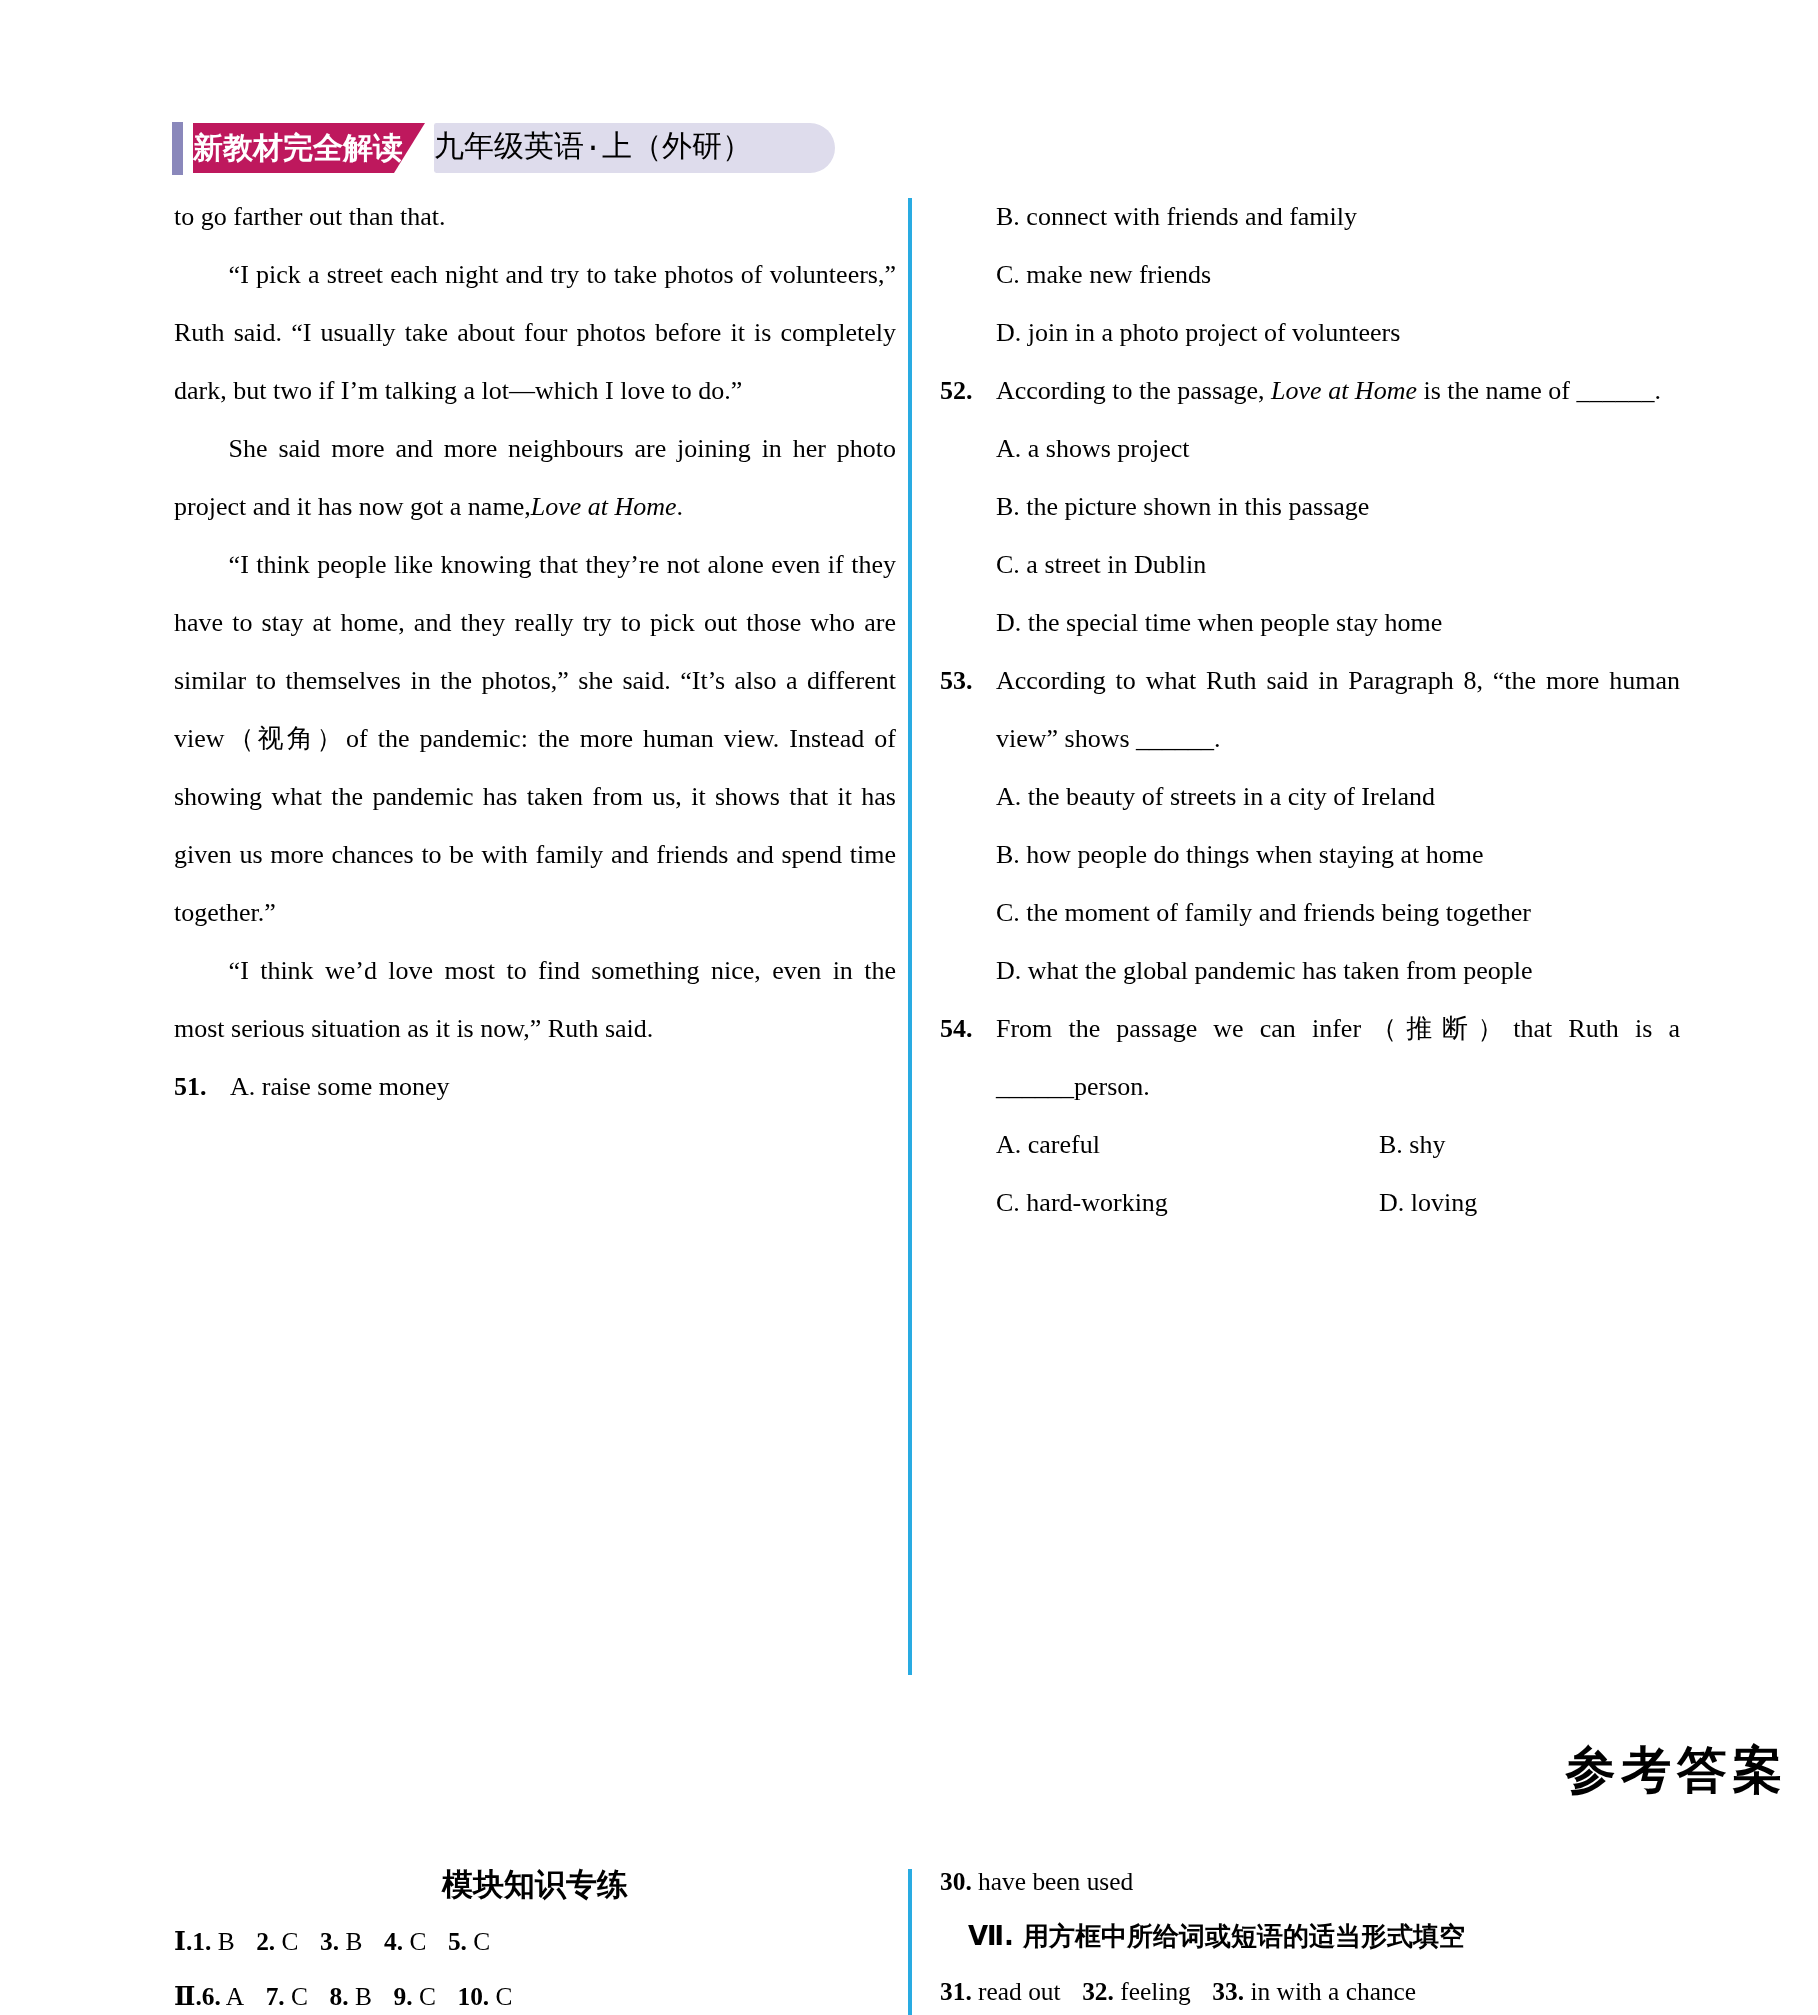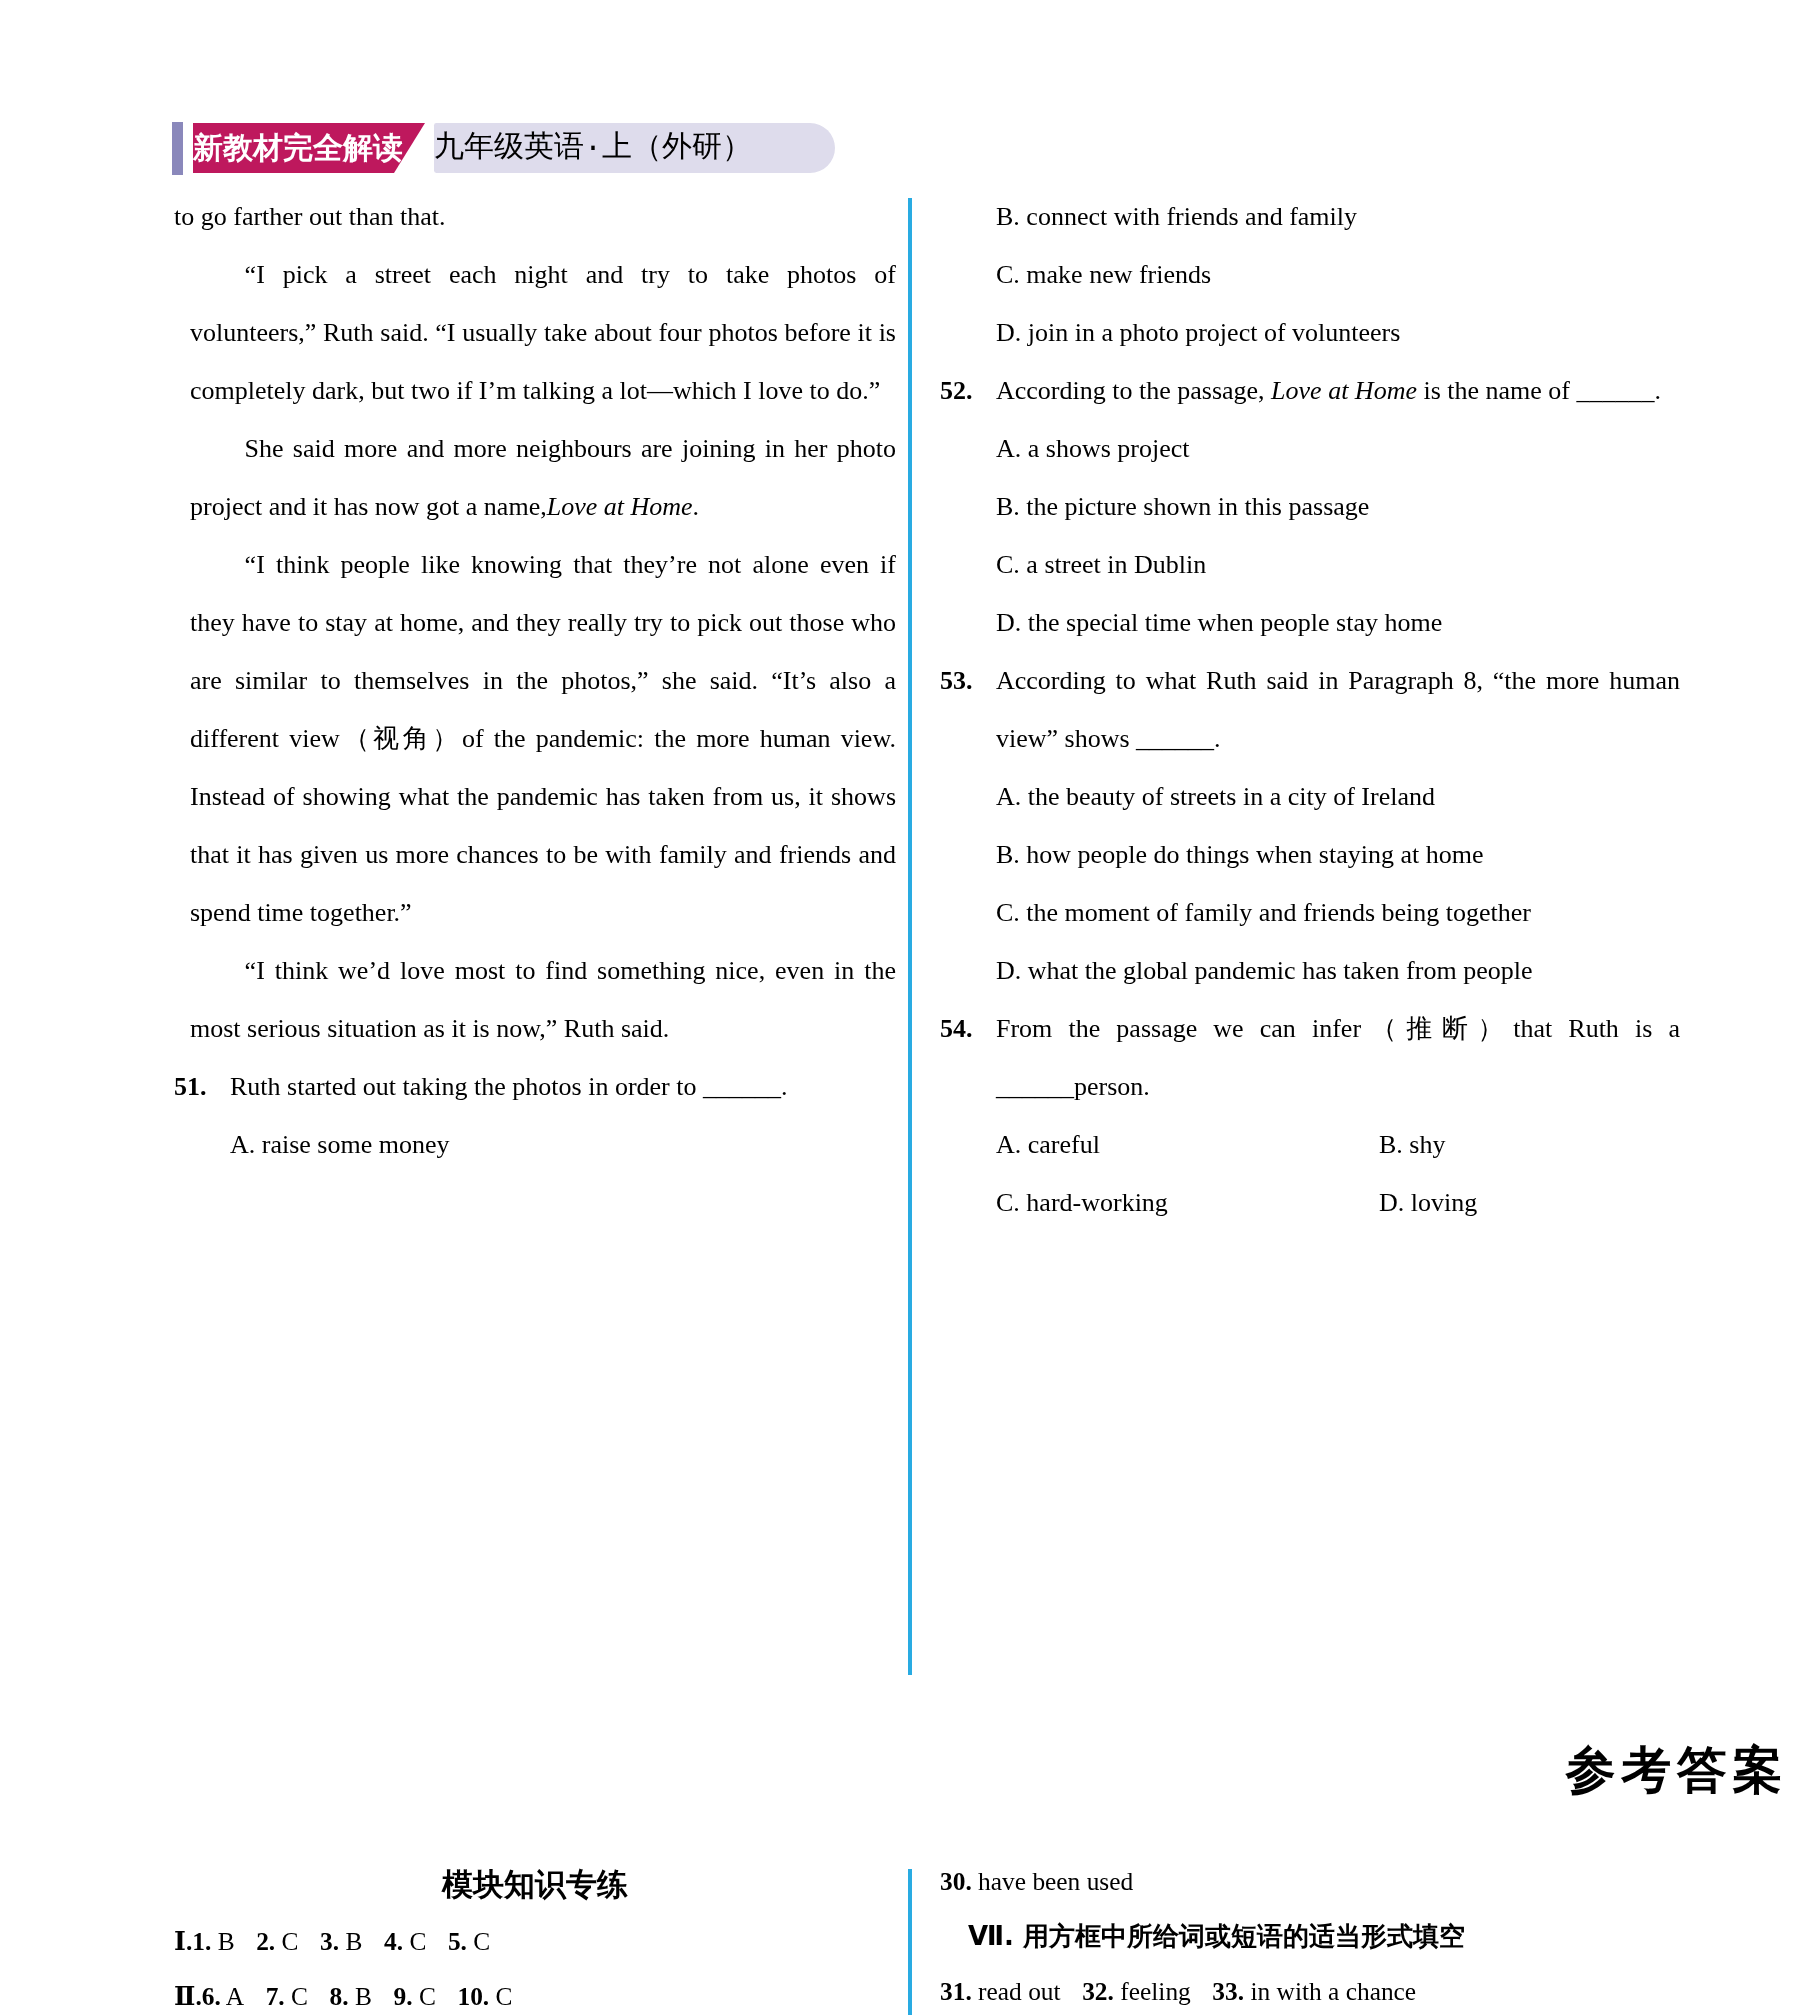--- a/index.html
+++ b/index.html
@@ -34,21 +34,21 @@
 
   
   .col {
     position:absolute; text-align:justify;
     font-size:26px; line-height:58px;
   }
   #col-left  { left:174px;  top:188px; width:722px; }
   #col-right { left:940px; top:188px; width:740px; }
 
   .para { text-align:justify; }
-  .para.indent { text-indent:2.1em;margin-left:16px; }
+  .para.indent { text-indent:2.1em; }
 
   .question { position:relative; padding-left:56px; }
   .qnum { position:absolute; left:0; top:0; font-weight:bold; }
   .opt { padding-left:48px; text-indent:-48px; }
   .optrow { display:grid; grid-template-columns:56% 44%; }
   .optrow span { display:block; }
 
   
   #answers-title {
     position:absolute; left:0; top:1737px; width:1788px; text-align:right;
@@ -88,21 +88,20 @@
   <div class="v-divider" id="divider-answers"></div>
 
   <div class="col" id="col-left">
     <p class="para">to go farther out than that.</p>
     <p class="para indent">“I pick a street each night and try to take photos of volunteers,” Ruth said. “I usually take about four photos before it is completely dark, but two if I’m talking a lot—which I love to do.”</p>
     <p class="para indent"><span>She said more and more neighbours are joining in her photo project and it has now got a name,</span><i>Love at Home</i><span>.</span></p>
     <p class="para indent">“I think people like knowing that they’re not alone even if they have to stay at home, and they really try to pick out those who are similar to themselves in the photos,” she said. “It’s also a different view（视角）of the pandemic: the more human view. Instead of showing what the pandemic has taken from us, it shows that it has given us more chances to be with family and friends and spend time together.”</p>
     <p class="para indent">“I think we’d love most to find something nice, even in the most serious situation as it is now,” Ruth said.</p>
     <div class="question">
       <span class="qnum">51.</span>
-      <div class="qstem">Ruth started out taking the photos in order to ______.</div>
       <div class="opt">A. raise some money</div>
     </div>
   </div>
 
   <div class="col" id="col-right">
     <div class="question">
       <div class="opt">B. connect with friends and family</div>
       <div class="opt">C. make new friends</div>
       <div class="opt">D. join in a photo project of volunteers</div>
     </div>

